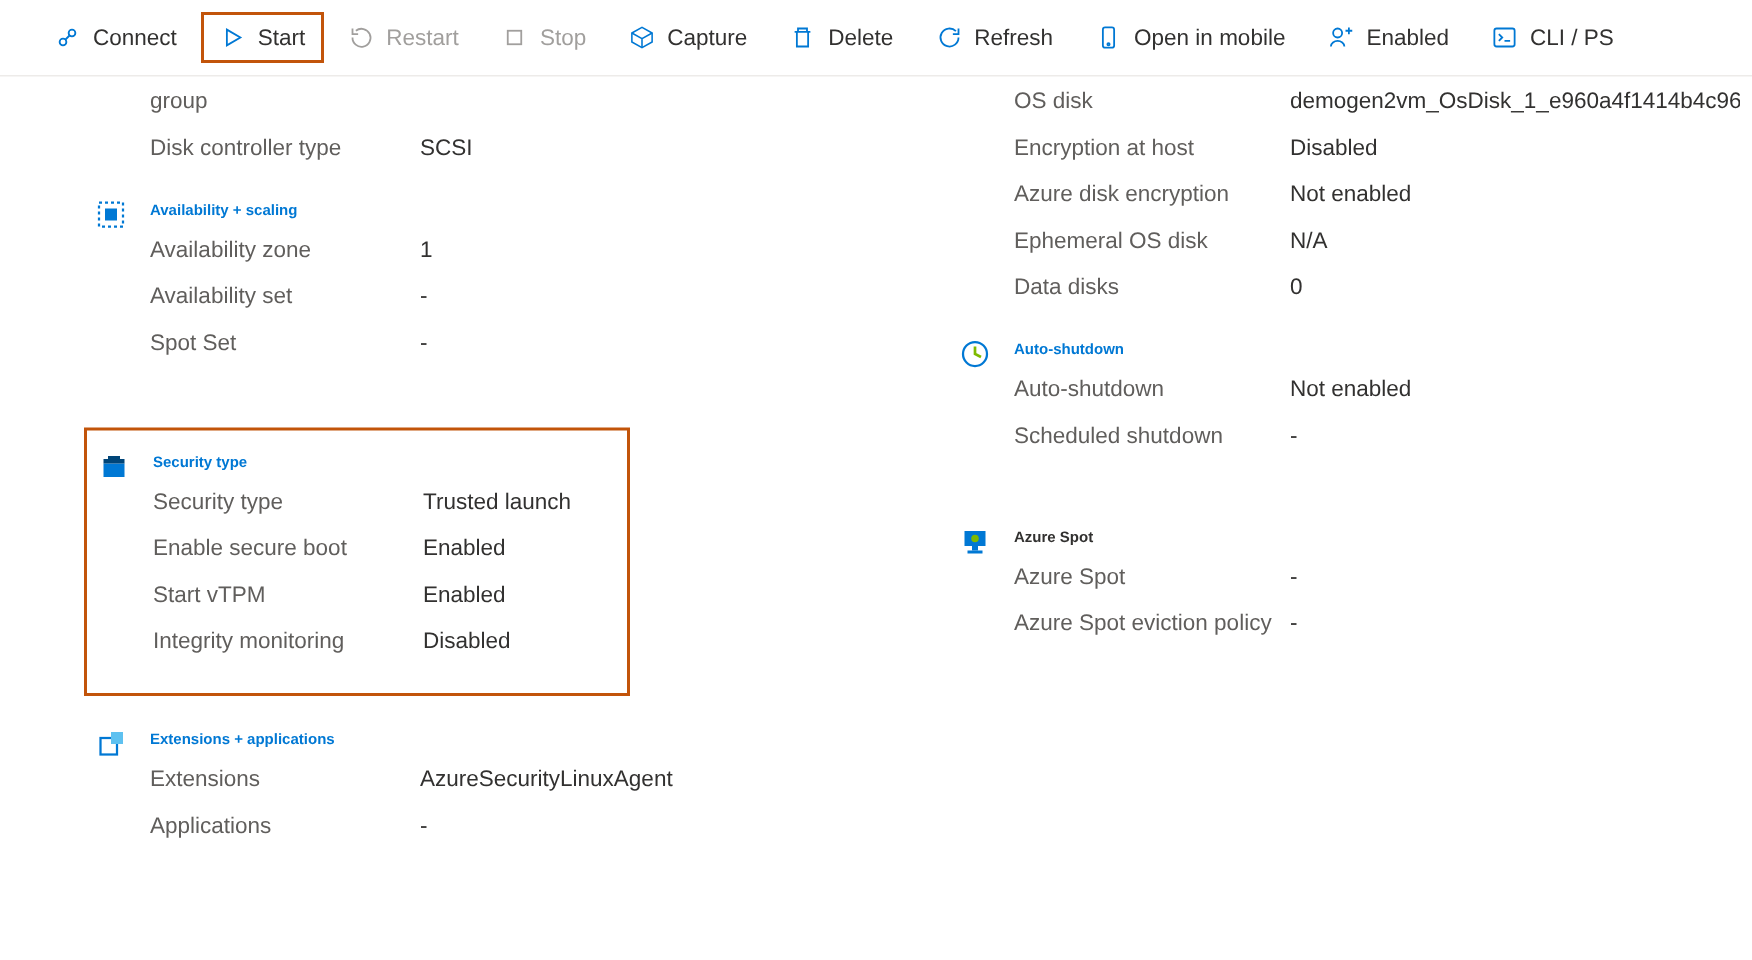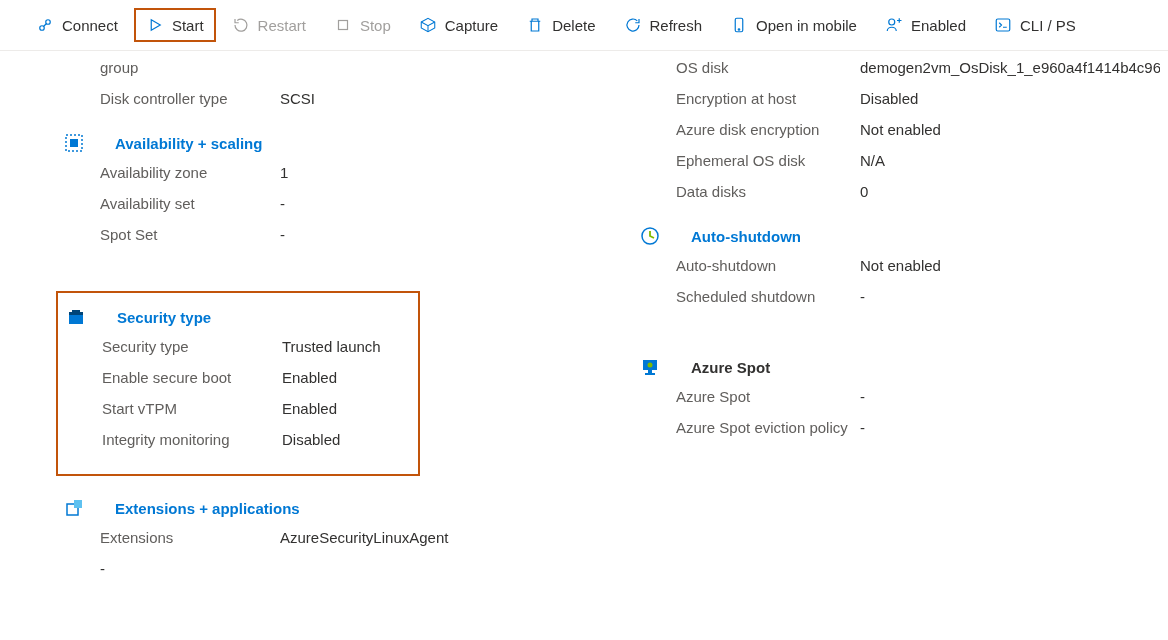--- a/index.html
+++ b/index.html
@@ -44,25 +44,24 @@
     .section-icon {
       position: absolute;
       left: 48px;
       top: 4px;
       width: 20px;
       height: 20px;
     }
     .section.right-sec .section-icon { left: 0; }
     .section.right-sec { padding-left: 36px; }
     .section-title {
-      font-size: 15px;
+      font-size: 10px;
       font-weight: 600;
       color: #0078d4;
       margin-bottom: 12px;
-      margin-left: 15px;
     }
     .section-title.black { color: #323130; }
     .kv-row {
       display: flex;
       align-items: flex-start;
       margin-bottom: 14px;
       font-size: 15px;
     }
     .kv-key { width: 180px; color: #605e5c; }
     .kv-val { color: #323130; }
@@ -258,20 +257,21 @@
             <rect x="3" y="6" width="11" height="11" fill="none" stroke="#0078d4" stroke-width="1.5"></rect>
             <rect x="10" y="2" width="8" height="8" fill="#5ec1f0"></rect>
           </svg>
       </span>
       <div class="section-title">Extensions + applications</div>
       <div class="kv-row">
           <div class="kv-key">Extensions</div>
           <div class="kv-val">AzureSecurityLinuxAgent</div>
         </div>
       <div class="kv-row">
+          <div class="kv-key">Applications</div>
           <div class="kv-val">-</div>
         </div>
     </div>
   </div>
 
   <div class="right-col">
     <div class="right-partial-rows">
       <div class="kv-row">
           <div class="kv-key">OS disk</div>
           <div class="kv-val truncate" style="max-width:300px">demogen2vm_OsDisk_1_e960a4f1414b4c968103d6e60be6</div>

